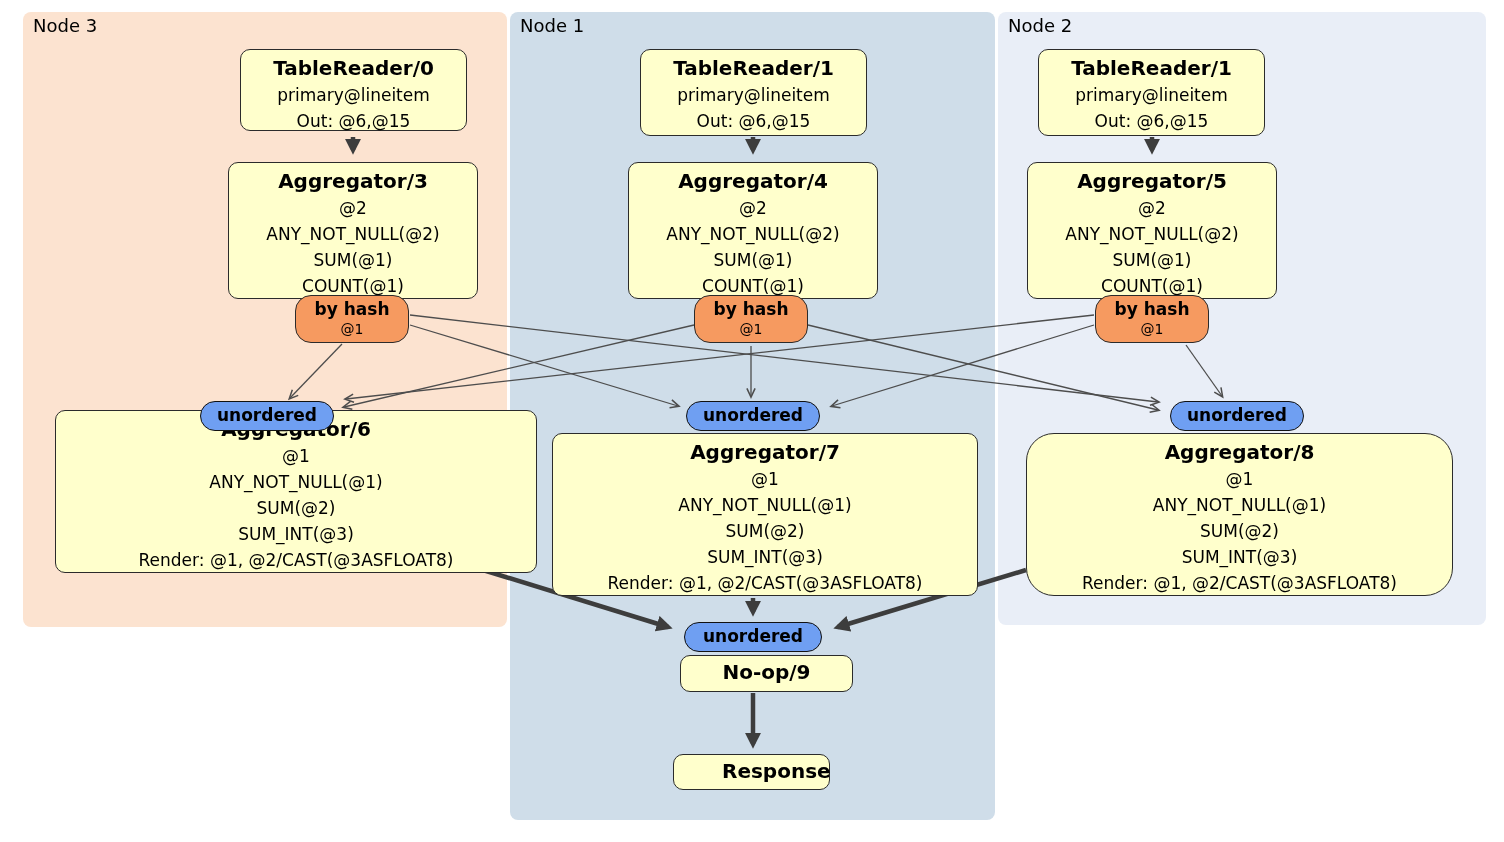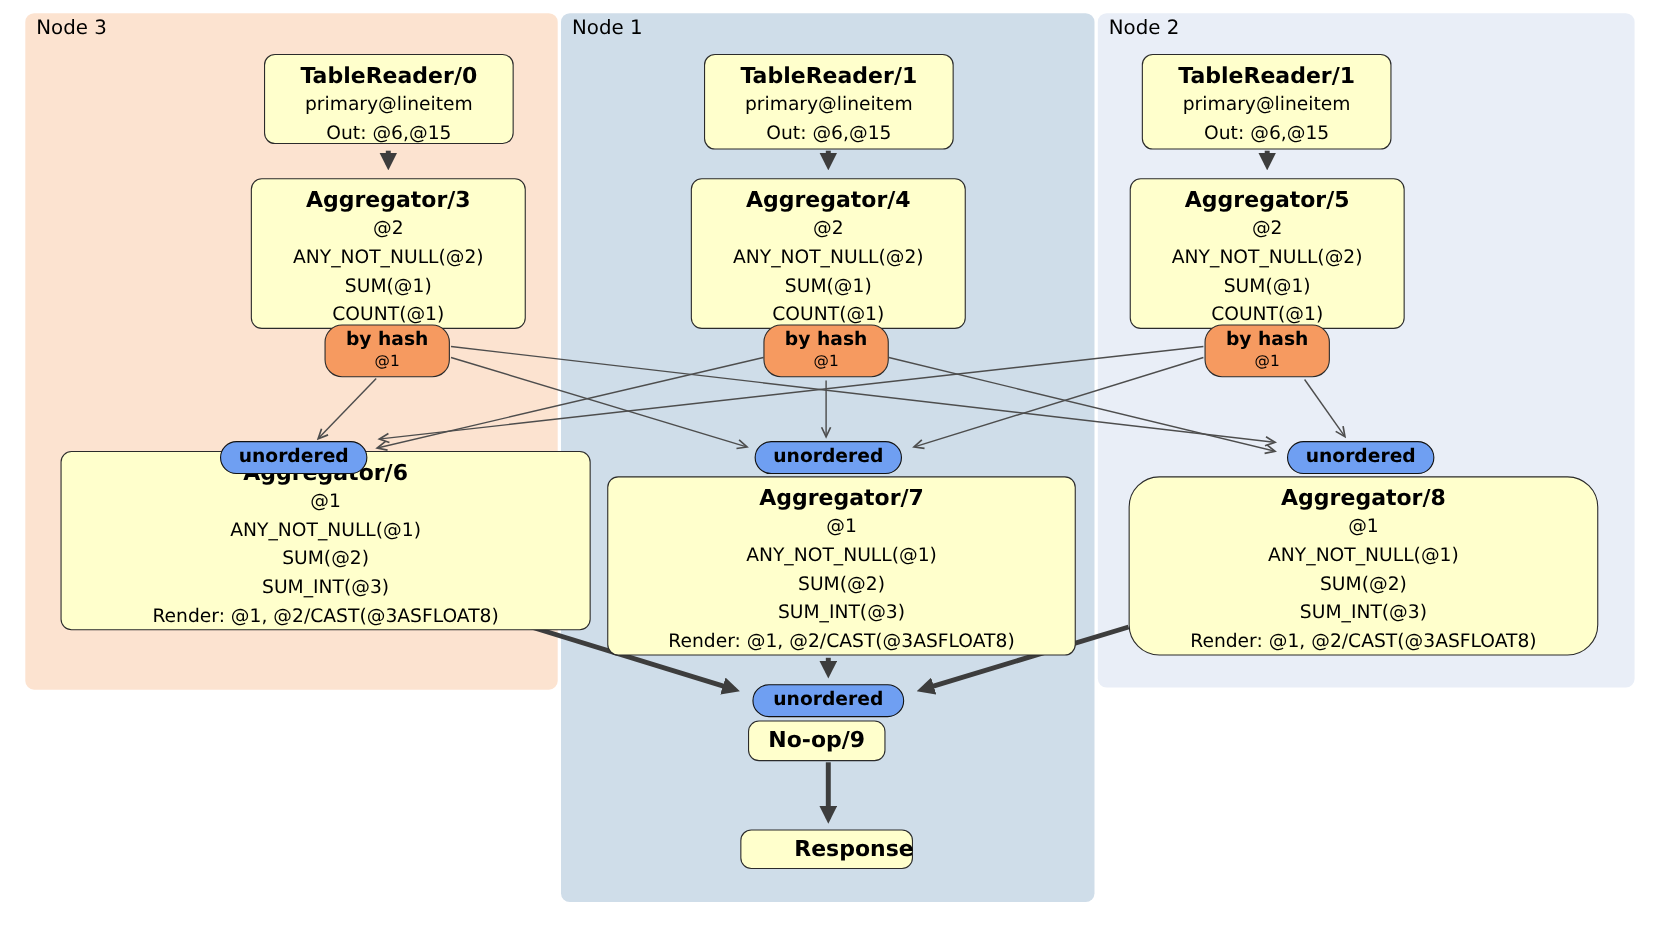--- a/index.html
+++ b/index.html
@@ -148,20 +148,20 @@
   <div class="pbox" style="left:1026px;top:433px;width:427px;height:163px;border-radius:28px;">
     <div class="title">Aggregator/8</div>
     <div class="ln">@1</div>
     <div class="ln">ANY_NOT_NULL(@1)</div>
     <div class="ln">SUM(@2)</div>
     <div class="ln">SUM_INT(@3)</div>
     <div class="ln">Render: @1, @2/CAST(@3ASFLOAT8)</div>
   </div>
 
   <div class="sync" style="left:684px;top:622px;width:138px;height:30px;">unordered</div>
-  <div class="pbox single" style="left:680px;top:655px;width:125px;height:37px;">
+  <div class="pbox single" style="left:680px;top:655px;width:173px;height:37px;">
     <div class="title" style="line-height:33px;">No-op/9</div>
   </div>
   <div class="pbox single" style="left:673px;top:754px;width:157px;height:36px;padding-left:48px;">
     <div class="title" style="line-height:32px;">Response</div>
   </div>
 
 </div>
 
 </body></html>

